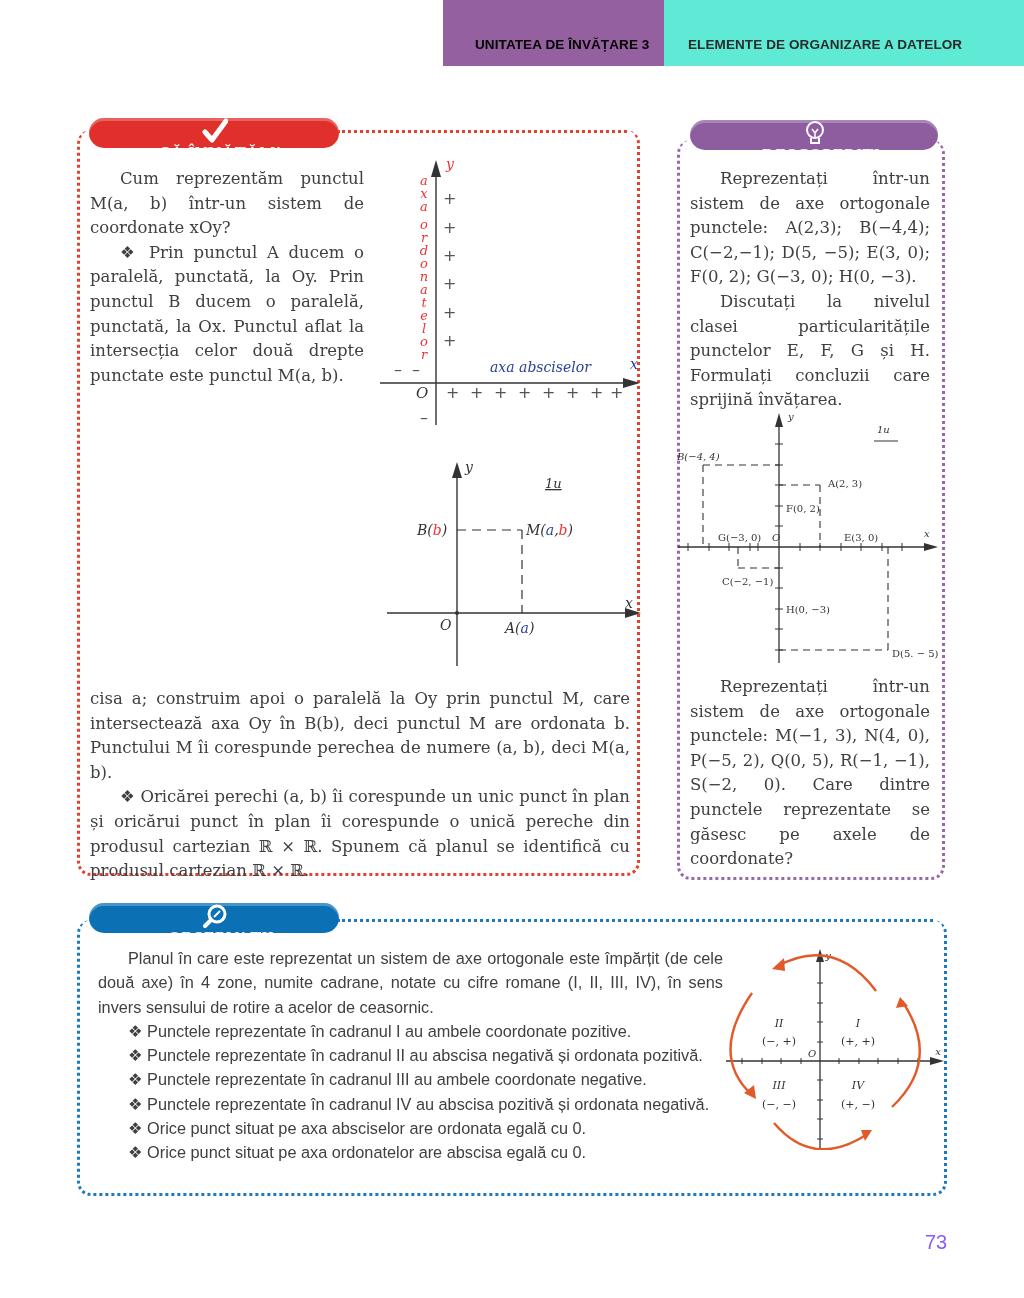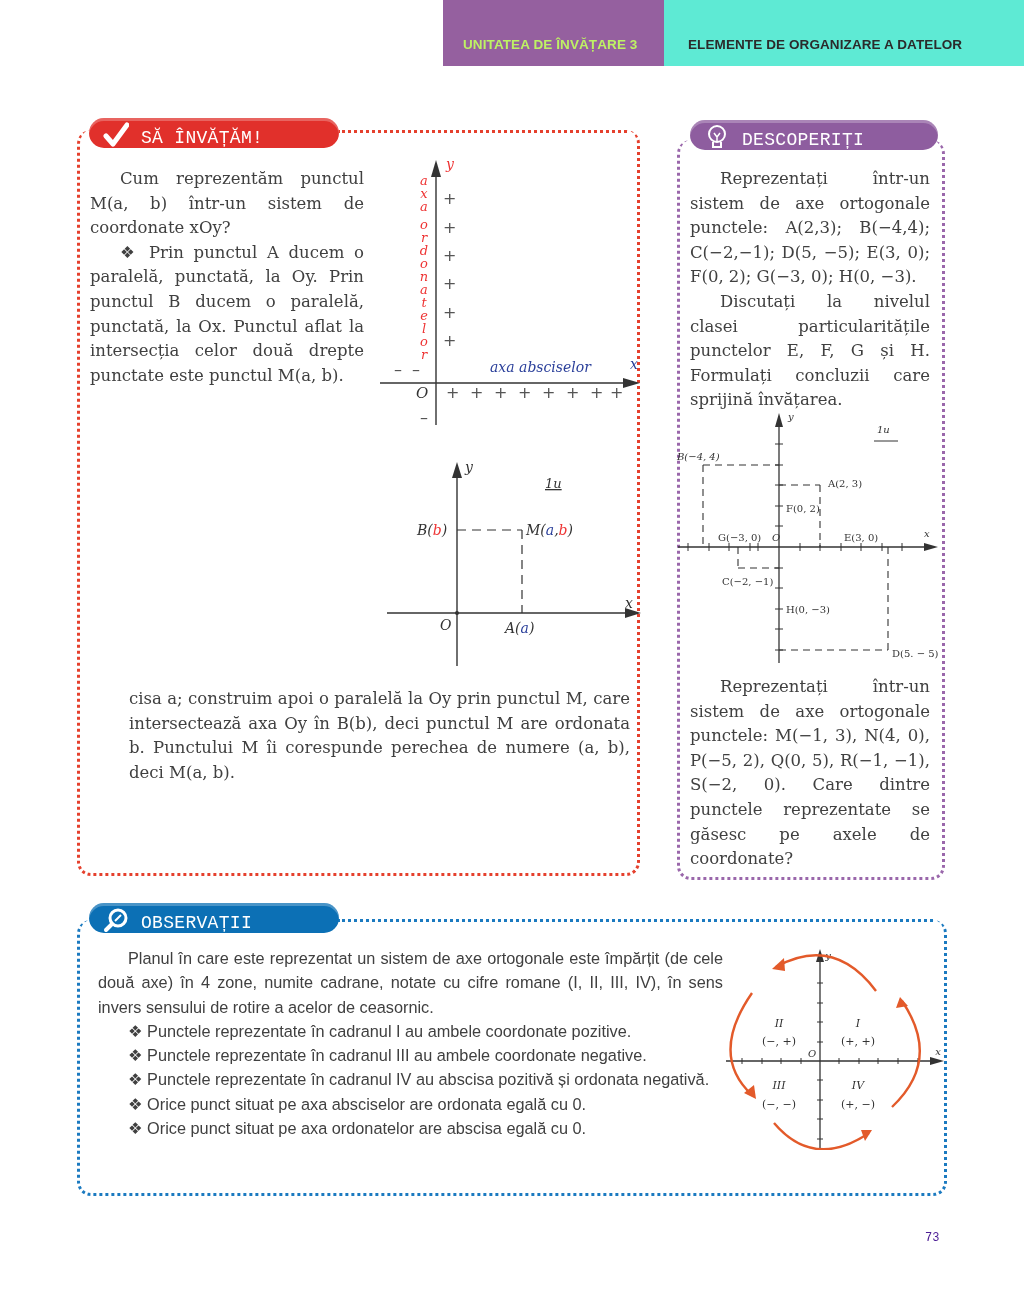--- a/index.html
+++ b/index.html
@@ -2,48 +2,48 @@
 <html><head>
 <meta charset="utf-8">
 <style>
   * { box-sizing: border-box; margin: 0; padding: 0; }
   html, body { width: 1024px; height: 1298px; background: #ffffff; overflow: hidden; }
   body { position: relative; font-family: "DejaVu Serif", "Liberation Serif", serif; color: #2a2a2a; }
 
   .hdr-left { position: absolute; left: 443px; top: 0; width: 221px; height: 66px; background: #95609f; }
   .hdr-right { position: absolute; left: 664px; top: 0; width: 360px; height: 66px; background: #5eead4; }
   .hdr-text { position: absolute; top: 37px; font-family: "Liberation Sans", sans-serif; font-weight: bold; font-size: 13.5px; letter-spacing: 0.1px; }
-  .hdr-left .hdr-text { left: 20px; color: #bef264; }
+  .hdr-left .hdr-text { left: 32px; color: #000000; }
   .hdr-right .hdr-text { left: 24px; color: #2b2b2b; }
 
   .box { position: absolute; border-radius: 14px; }
   .box-red { left: 77px; top: 130px; width: 563px; height: 746px; border: 3px dotted #e5402d; border-top: none; }
   .box-red-top { position: absolute; left: 337px; top: 130px; width: 290px; height: 3px; border-top: 3px dotted #e5402d; }
   .box-purple { left: 677px; top: 140px; width: 268px; height: 740px; border: 3px dotted #9a67ab; border-top: none; }
   .box-blue { left: 77px; top: 920px; width: 870px; height: 276px; border: 3px dotted #1b7ac0; border-top: none; }
   .box-blue-top { position: absolute; left: 337px; top: 919px; width: 596px; height: 3px; border-top: 3px dotted #1b7ac0; }
 
-  .pill { position: absolute; height: 30px; border-radius: 15px; display: flex; align-items: flex-end; padding-left: 14px; font-family: Liberation Mono, monospace; color: #ffffff; font-size: 18px; letter-spacing: 0.3px; box-shadow: inset 0 3px 0 rgba(255,255,255,0.25); }
+  .pill { position: absolute; height: 30px; border-radius: 15px; display: flex; align-items: center; padding-left: 14px; font-family: Liberation Serif, serif; color: #ffffff; font-size: 18px; letter-spacing: 0.3px; box-shadow: inset 0 3px 0 rgba(255,255,255,0.25); flex-direction: column; }
   .pill-red { left: 89px; top: 118px; width: 250px; background: #e1302b; }
   .pill-purple { left: 690px; top: 120px; width: 248px; background: #8e5d9f; }
   .pill-blue { left: 89px; top: 903px; width: 250px; background: #0c70b5; }
   .pill .icon { width: 26px; height: 26px; display: inline-flex; align-items: center; justify-content: center; margin-right: 12px; }
 
   .text { position: absolute; font-size: 16.5px; line-height: 24.6px; color: #404040; text-align: justify; }
   .text p { text-indent: 30px; }
-  .text .ni { text-indent: 0; margin-left: 39px; }
+  .text .ni { text-indent: 0; }
   .t1 { left: 90px; top: 167px; width: 274px; }
   .t2 { left: 90px; top: 687px; width: 540px; }
   .t3 { left: 690px; top: 167px; width: 240px; }
   .t4 { left: 690px; top: 675px; width: 240px; }
   .t5 { left: 98px; top: 946px; width: 625px; font-family: Liberation Sans, sans-serif; font-size: 16.3px; line-height: 24.3px; }
   .t5 p.first { text-indent: 30px; }
 
   .diagram { position: absolute; }
-  .pagenum { position: absolute; left: 925px; top: 1231px; font-family: Liberation Mono, monospace; font-size: 12px; color: #4c1d95; }
+  .pagenum { position: absolute; left: 925px; top: 1231px; font-family: Liberation Sans, sans-serif; font-size: 20px; color: #8b5cf6; }
 </style>
 </head>
 <body>
 
 <div class="hdr-left">
   <span class="hdr-text">UNITATEA DE ÎNVĂȚARE 3</span>
 </div>
 <div class="hdr-right">
   <span class="hdr-text">ELEMENTE DE ORGANIZARE A DATELOR</span>
 </div>
@@ -58,20 +58,21 @@
   </span>
   <span>SĂ ÎNVĂȚĂM!</span>
 </div>
 
 <div class="text t1">
   <p>Cum reprezentăm punctul M(a, b) într-un sistem de coordonate xOy?</p>
   <p>❖ Prin punctul A ducem o paralelă, punctată, la Oy. Prin punctul B ducem o paralelă, punctată, la Ox. Punctul aflat la intersecția celor două drepte punctate este punctul M(a, b).</p>
 </div>
 <div class="text t2">
   <p class="ni">cisa a; construim apoi o paralelă la Oy prin punctul M, care intersectează axa Oy în B(b), deci punctul M are ordonata b. Punctului M îi corespunde perechea de numere (a, b), deci M(a, b).</p>
+  <p>❖ Oricărei perechi (a, b) îi corespunde un unic punct în plan și oricărui punct în plan îi corespunde o unică pereche din produsul cartezian ℝ × ℝ. Spunem că planul se identifică cu produsul cartezian ℝ × ℝ.</p>
 </div>
 
 <svg class="diagram" style="left:380px; top:155px;" width="262" height="275" viewBox="0 0 262 275">
   <line x1="56" y1="270" x2="56" y2="15" stroke="#333" stroke-width="1.4"></line>
   <polygon points="56,5 51,22 61,22" fill="#333"></polygon>
   <line x1="0" y1="228" x2="250" y2="228" stroke="#333" stroke-width="1.4"></line>
   <polygon points="260,228 243,223 243,233" fill="#333"></polygon>
   <text x="66" y="14" font-family="DejaVu Serif, serif" font-style="italic" font-size="14" fill="#e33">y</text>
   <text x="250" y="214" font-family="DejaVu Serif, serif" font-style="italic" font-size="14" fill="#2a3f9a">x</text>
   <text x="36" y="243" font-family="DejaVu Serif, serif" font-style="italic" font-size="15" fill="#333">O</text>
@@ -215,20 +216,21 @@
         <circle cx="15" cy="11" r="8" stroke="#fff" stroke-width="3" fill="none"></circle>
         <line x1="9" y1="17" x2="3" y2="23" stroke="#fff" stroke-width="4" stroke-linecap="round"></line>
         <line x1="12" y1="14" x2="18" y2="8" stroke="#fff" stroke-width="2"></line>
       </svg>
   </span>
   <span>OBSERVAȚII</span>
 </div>
 <div class="text t5">
   <p class="first">Planul în care este reprezentat un sistem de axe ortogonale este împărțit (de cele două axe) în 4 zone, numite cadrane, notate cu cifre romane (I, II, III, IV), în sens invers sensului de rotire a acelor de ceasornic.</p>
   <p>❖ Punctele reprezentate în cadranul I au ambele coordonate pozitive.</p>
+  <p>❖ Punctele reprezentate în cadranul II au abscisa negativă și ordonata pozitivă.</p>
   <p>❖ Punctele reprezentate în cadranul III au ambele coordonate negative.</p>
   <p>❖ Punctele reprezentate în cadranul IV au abscisa pozitivă și ordonata negativă.</p>
   <p>❖ Orice punct situat pe axa absciselor are ordonata egală cu 0.</p>
   <p>❖ Orice punct situat pe axa ordonatelor are abscisa egală cu 0.</p>
 </div>
 
 <svg class="diagram" style="left:724px; top:945px;" width="232" height="205" viewBox="0 0 232 205">
   <line x1="96" y1="203" x2="96" y2="14" stroke="#333" stroke-width="1.3"></line>
   <polygon points="96,4 92,17 100,17" fill="#333"></polygon>
   <line x1="2" y1="116" x2="208" y2="116" stroke="#333" stroke-width="1.3"></line>

